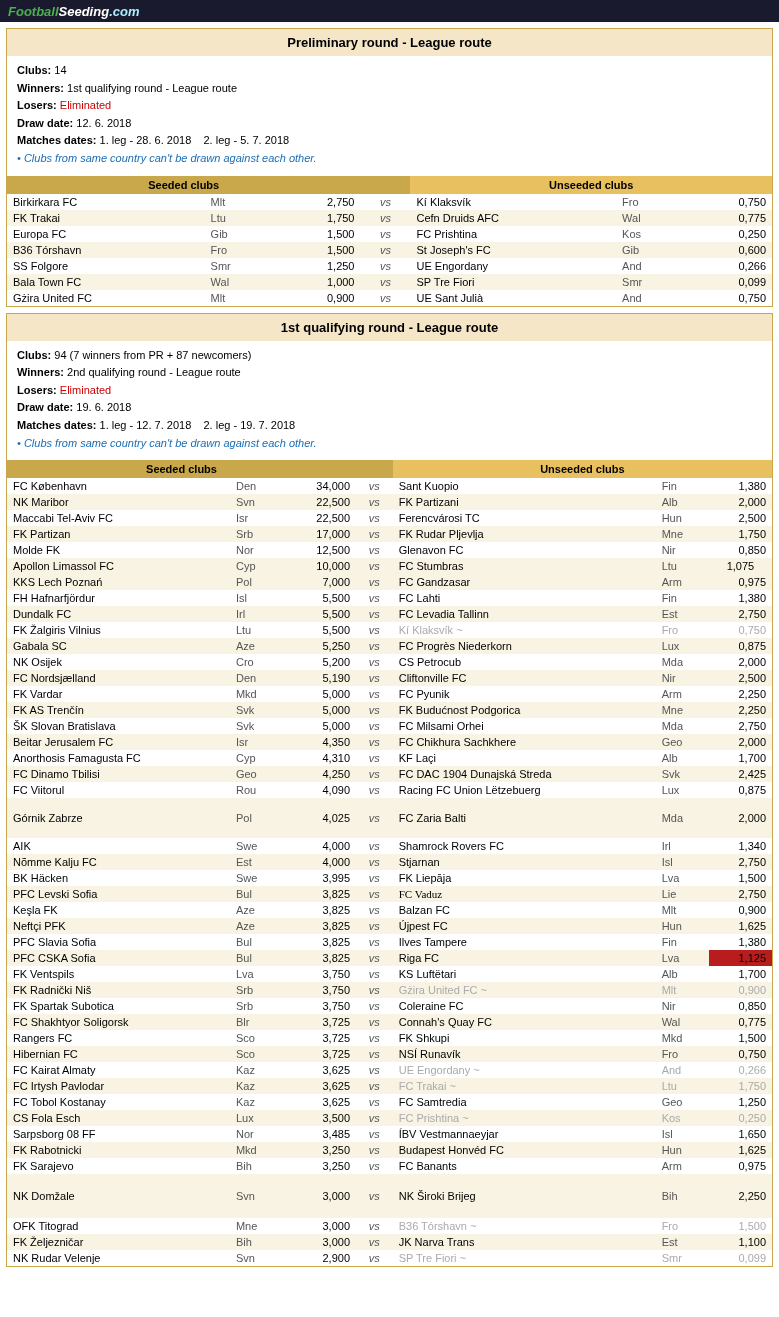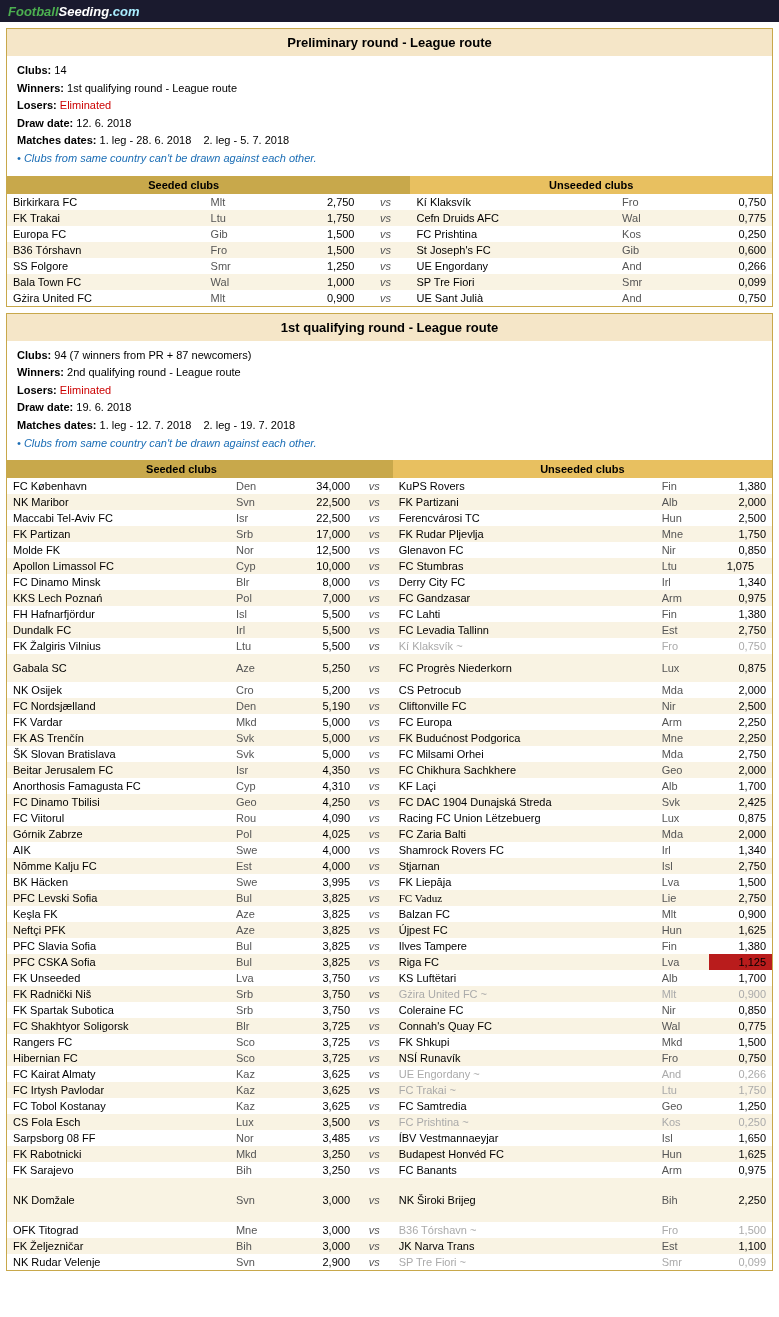--- a/index.html
+++ b/index.html
@@ -171,21 +171,21 @@
             <td style="background: rgb(200, 168, 75);"></td>
             <td colspan="3" style="background: rgb(232, 192, 96); text-align: center; font-weight: bold; padding: 3px 0px;">Unseeded clubs</td>
           </tr>
         </thead>
         <tbody>
           <tr class="data-row">
       <td style="background:#fff; padding:2px 6px;">FC København</td>
       <td style="background:#fff; padding:2px 6px; color:#555;">Den</td>
       <td style="background:#fff; padding:2px 6px; text-align:right;">34,000</td>
       <td style="background:#fff; padding:2px 6px; text-align:center; color:#555; font-style:italic;">vs</td>
-      <td style="background:#fff; padding:2px 6px; ">KuPS Rovers</td>
+      <td style="background:#fff; padding:2px 6px; ">Sant Kuopio</td>
       <td style="background:#fff; padding:2px 6px; color:#555; ">Fin</td>
       <td style="background:#fff; padding:2px 6px; text-align:right; ">1,380</td>
     </tr>
           <tr class="data-row">
       <td style="background:#f9f3e3; padding:2px 6px;">NK Maribor</td>
       <td style="background:#f9f3e3; padding:2px 6px; color:#555;">Svn</td>
       <td style="background:#f9f3e3; padding:2px 6px; text-align:right;">22,500</td>
       <td style="background:#f9f3e3; padding:2px 6px; text-align:center; color:#555; font-style:italic;">vs</td>
       <td style="background:#f9f3e3; padding:2px 6px; ">FK Partizani</td>
       <td style="background:#f9f3e3; padding:2px 6px; color:#555; ">Alb</td>
@@ -221,29 +221,20 @@
           <tr class="data-row">
       <td style="background:#f9f3e3; padding:2px 6px;">Apollon Limassol FC</td>
       <td style="background:#f9f3e3; padding:2px 6px; color:#555;">Cyp</td>
       <td style="background:#f9f3e3; padding:2px 6px; text-align:right;">10,000</td>
       <td style="background:#f9f3e3; padding:2px 6px; text-align:center; color:#555; font-style:italic;">vs</td>
       <td style="background:#f9f3e3; padding:2px 6px; ">FC Stumbras</td>
       <td style="background:#f9f3e3; padding:2px 6px; color:#555; ">Ltu</td>
       <td style="background:#f9f3e3; padding:2px 6px; text-align:center; ">1,075</td>
     </tr>
           <tr class="data-row">
-      <td style="background:#fff; padding:2px 6px;">FC Dinamo Minsk</td>
-      <td style="background:#fff; padding:2px 6px; color:#555;">Blr</td>
-      <td style="background:#fff; padding:2px 6px; text-align:right;">8,000</td>
-      <td style="background:#fff; padding:2px 6px; text-align:center; color:#555; font-style:italic;">vs</td>
-      <td style="background:#fff; padding:2px 6px; ">Derry City FC</td>
-      <td style="background:#fff; padding:2px 6px; color:#555; ">Irl</td>
-      <td style="background:#fff; padding:2px 6px; text-align:right; ">1,340</td>
-    </tr>
-          <tr class="data-row">
       <td style="background:#f9f3e3; padding:2px 6px;">KKS Lech Poznań</td>
       <td style="background:#f9f3e3; padding:2px 6px; color:#555;">Pol</td>
       <td style="background:#f9f3e3; padding:2px 6px; text-align:right;">7,000</td>
       <td style="background:#f9f3e3; padding:2px 6px; text-align:center; color:#555; font-style:italic;">vs</td>
       <td style="background:#f9f3e3; padding:2px 6px; ">FC Gandzasar</td>
       <td style="background:#f9f3e3; padding:2px 6px; color:#555; ">Arm</td>
       <td style="background:#f9f3e3; padding:2px 6px; text-align:right; ">0,975</td>
     </tr>
           <tr class="data-row">
       <td style="background:#fff; padding:2px 6px;">FH Hafnarfjördur</td>
@@ -266,21 +257,21 @@
           <tr class="data-row">
       <td style="background:#fff; padding:2px 6px;">FK Žalgiris Vilnius</td>
       <td style="background:#fff; padding:2px 6px; color:#555;">Ltu</td>
       <td style="background:#fff; padding:2px 6px; text-align:right;">5,500</td>
       <td style="background:#fff; padding:2px 6px; text-align:center; color:#555; font-style:italic;">vs</td>
       <td style="background:#fff; padding:2px 6px; color:#aaa;">Kí Klaksvík ~</td>
       <td style="background:#fff; padding:2px 6px; color:#555; color:#aaa;">Fro</td>
       <td style="background:#fff; padding:2px 6px; text-align:right; color:#aaa;">0,750</td>
     </tr>
           <tr class="data-row">
-      <td style="background:#f9f3e3; padding:8px 6px;">Gabala SC</td>
+      <td style="background:#f9f3e3; padding:2px 6px;">Gabala SC</td>
       <td style="background:#f9f3e3; padding:2px 6px; color:#555;">Aze</td>
       <td style="background:#f9f3e3; padding:2px 6px; text-align:right;">5,250</td>
       <td style="background:#f9f3e3; padding:2px 6px; text-align:center; color:#555; font-style:italic;">vs</td>
       <td style="background:#f9f3e3; padding:2px 6px; ">FC Progrès Niederkorn</td>
       <td style="background:#f9f3e3; padding:2px 6px; color:#555; ">Lux</td>
       <td style="background:#f9f3e3; padding:2px 6px; text-align:right; ">0,875</td>
     </tr>
           <tr class="data-row">
       <td style="background:#fff; padding:2px 6px;">NK Osijek</td>
       <td style="background:#fff; padding:2px 6px; color:#555;">Cro</td>
@@ -297,21 +288,21 @@
       <td style="background:#f9f3e3; padding:2px 6px; text-align:center; color:#555; font-style:italic;">vs</td>
       <td style="background:#f9f3e3; padding:2px 6px; ">Cliftonville FC</td>
       <td style="background:#f9f3e3; padding:2px 6px; color:#555; ">Nir</td>
       <td style="background:#f9f3e3; padding:2px 6px; text-align:right; ">2,500</td>
     </tr>
           <tr class="data-row">
       <td style="background:#fff; padding:2px 6px;">FK Vardar</td>
       <td style="background:#fff; padding:2px 6px; color:#555;">Mkd</td>
       <td style="background:#fff; padding:2px 6px; text-align:right;">5,000</td>
       <td style="background:#fff; padding:2px 6px; text-align:center; color:#555; font-style:italic;">vs</td>
-      <td style="background:#fff; padding:2px 6px; ">FC Europa</td>
+      <td style="background:#fff; padding:2px 6px; ">FC Pyunik</td>
       <td style="background:#fff; padding:2px 6px; color:#555; ">Arm</td>
       <td style="background:#fff; padding:2px 6px; text-align:right; ">2,250</td>
     </tr>
           <tr class="data-row">
       <td style="background:#f9f3e3; padding:2px 6px;">FK AS Trenčín</td>
       <td style="background:#f9f3e3; padding:2px 6px; color:#555;">Svk</td>
       <td style="background:#f9f3e3; padding:2px 6px; text-align:right;">5,000</td>
       <td style="background:#f9f3e3; padding:2px 6px; text-align:center; color:#555; font-style:italic;">vs</td>
       <td style="background:#f9f3e3; padding:2px 6px; ">FK Budućnost Podgorica</td>
       <td style="background:#f9f3e3; padding:2px 6px; color:#555; ">Mne</td>
@@ -360,21 +351,21 @@
       <td style="background:#fff; padding:2px 6px; text-align:center; color:#555; font-style:italic;">vs</td>
       <td style="background:#fff; padding:2px 6px; ">Racing FC Union Lëtzebuerg</td>
       <td style="background:#fff; padding:2px 6px; color:#555; ">Lux</td>
       <td style="background:#fff; padding:2px 6px; text-align:right; ">0,875</td>
     </tr>
           <tr class="data-row">
       <td style="background:#f9f3e3; padding:2px 6px;">Górnik Zabrze</td>
       <td style="background:#f9f3e3; padding:2px 6px; color:#555;">Pol</td>
       <td style="background:#f9f3e3; padding:2px 6px; text-align:right;">4,025</td>
       <td style="background:#f9f3e3; padding:2px 6px; text-align:center; color:#555; font-style:italic;">vs</td>
-      <td style="background:#f9f3e3; padding:2px 6px; ">FC Zaria Balti</td>
+      <td style="background:#f9f3e3; padding:14px 6px; ">FC Zaria Balti</td>
       <td style="background:#f9f3e3; padding:2px 6px; color:#555; ">Mda</td>
       <td style="background:#f9f3e3; padding:2px 6px; text-align:right; ">2,000</td>
     </tr>
           <tr class="data-row">
       <td style="background:#fff; padding:2px 6px;">AIK</td>
       <td style="background:#fff; padding:2px 6px; color:#555;">Swe</td>
       <td style="background:#fff; padding:2px 6px; text-align:right;">4,000</td>
       <td style="background:#fff; padding:2px 6px; text-align:center; color:#555; font-style:italic;">vs</td>
       <td style="background:#fff; padding:2px 6px; ">Shamrock Rovers FC</td>
       <td style="background:#fff; padding:2px 6px; color:#555; ">Irl</td>
@@ -437,21 +428,21 @@
           <tr class="data-row">
       <td style="background:#f9f3e3; padding:2px 6px;">PFC CSKA Sofia</td>
       <td style="background:#f9f3e3; padding:2px 6px; color:#555;">Bul</td>
       <td style="background:#f9f3e3; padding:2px 6px; text-align:right;">3,825</td>
       <td style="background:#f9f3e3; padding:2px 6px; text-align:center; color:#555; font-style:italic;">vs</td>
       <td style="background:#f9f3e3; padding:2px 6px; ">Riga FC</td>
       <td style="background:#f9f3e3; padding:2px 6px; color:#555; ">Lva</td>
       <td style="background:#b91c1c; padding:2px 6px; text-align:right; ">1,125</td>
     </tr>
           <tr class="data-row">
-      <td style="background:#fff; padding:2px 6px;">FK Unseeded</td>
+      <td style="background:#fff; padding:2px 6px;">FK Ventspils</td>
       <td style="background:#fff; padding:2px 6px; color:#555;">Lva</td>
       <td style="background:#fff; padding:2px 6px; text-align:right;">3,750</td>
       <td style="background:#fff; padding:2px 6px; text-align:center; color:#555; font-style:italic;">vs</td>
       <td style="background:#fff; padding:2px 6px; ">KS Luftëtari</td>
       <td style="background:#fff; padding:2px 6px; color:#555; ">Alb</td>
       <td style="background:#fff; padding:2px 6px; text-align:right; ">1,700</td>
     </tr>
           <tr class="data-row">
       <td style="background:#f9f3e3; padding:2px 6px;">FK Radnički Niš</td>
       <td style="background:#f9f3e3; padding:2px 6px; color:#555;">Srb</td>

